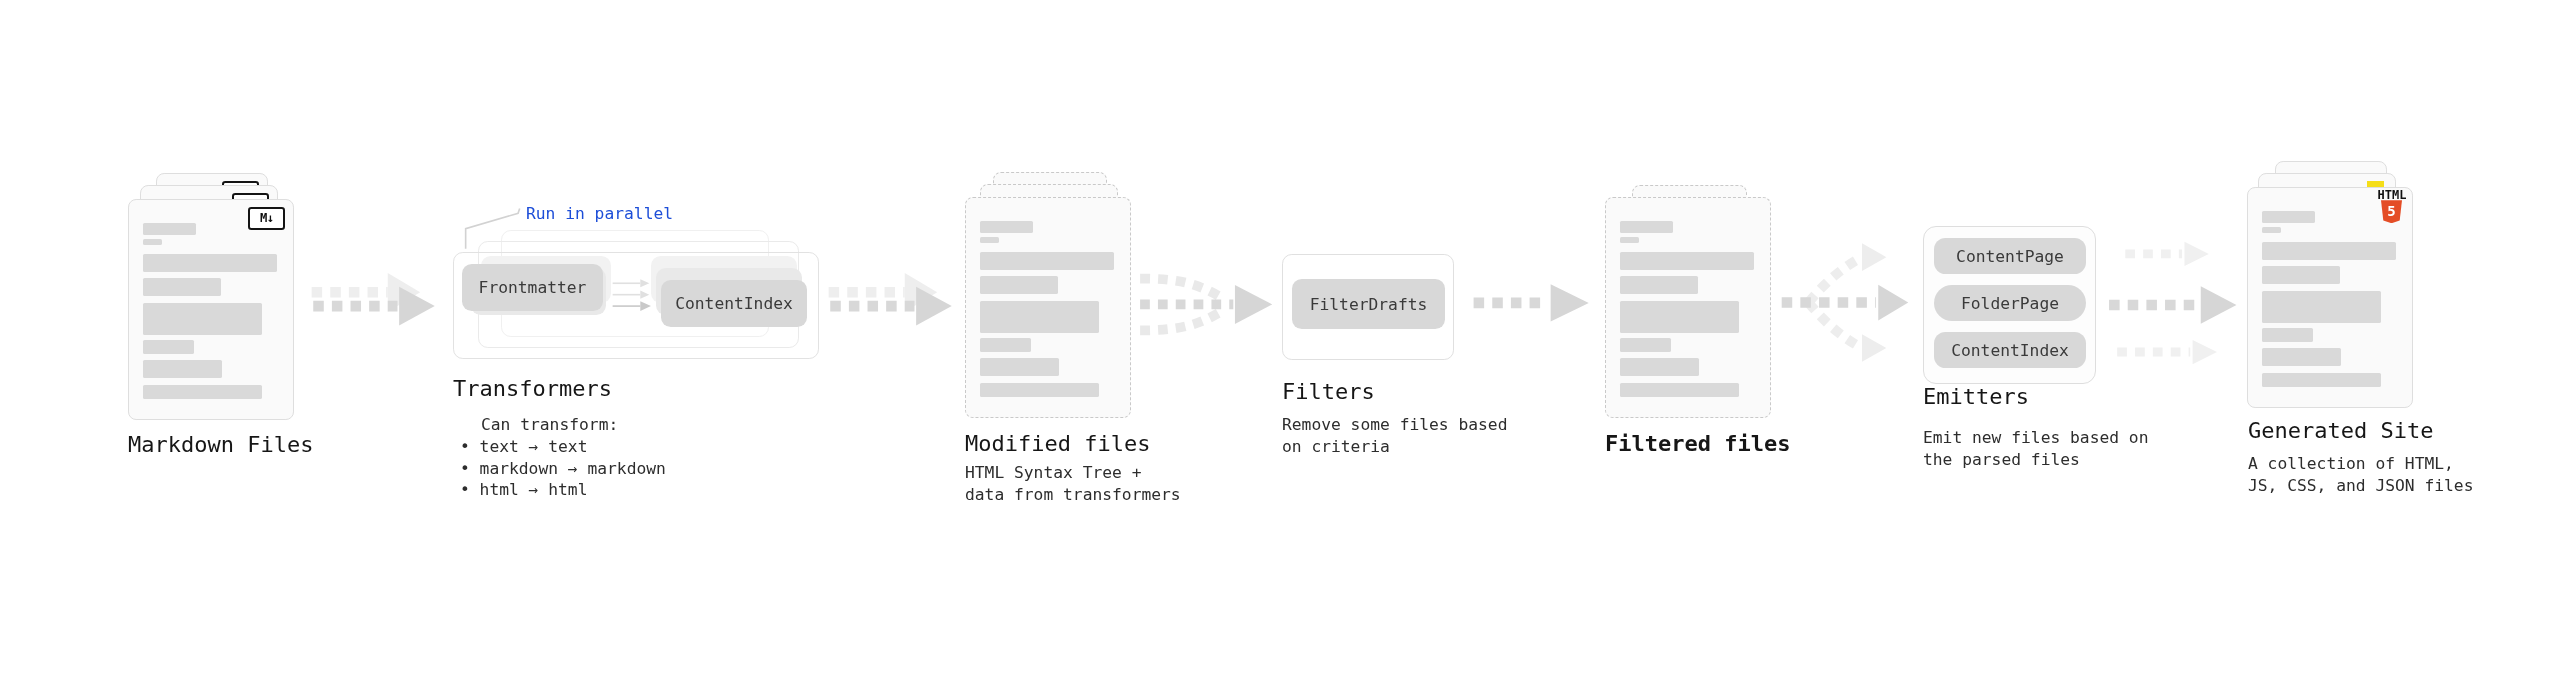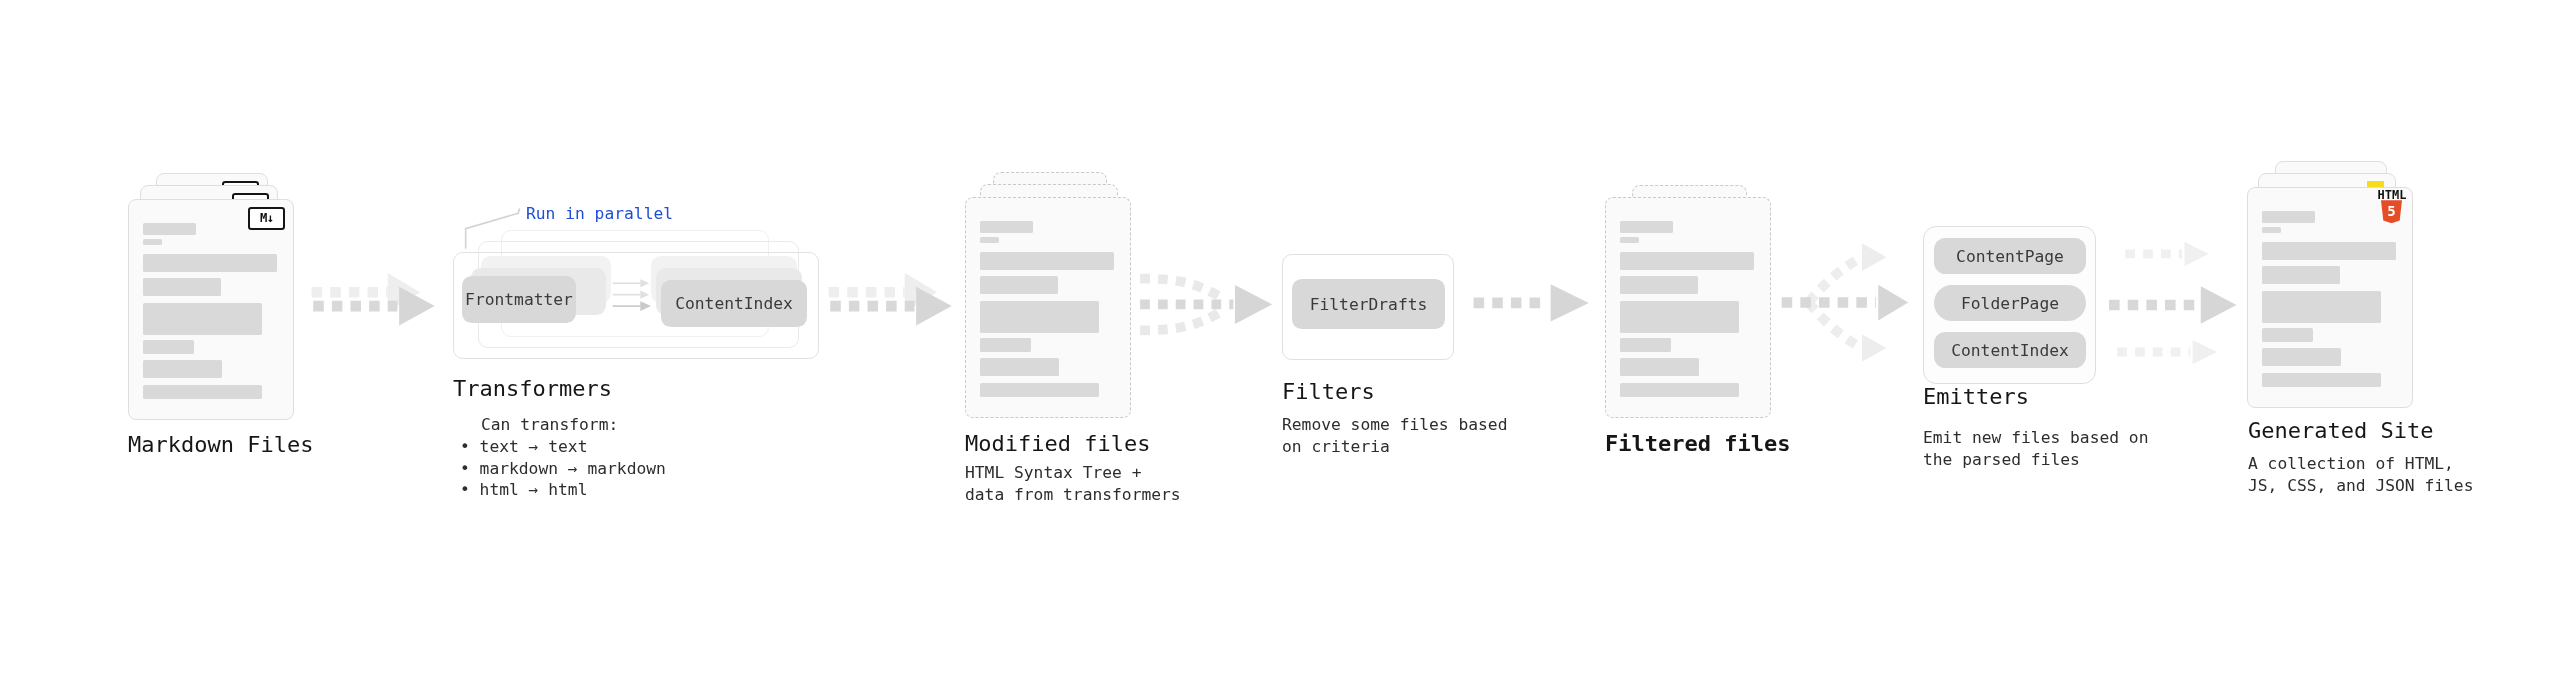--- a/index.html
+++ b/index.html
@@ -88,21 +88,21 @@
       <polyline points="75,8 73,14 8,33 8,58" fill="none" stroke="#d2d2d2" stroke-width="2"></polyline>
     </svg>
     <div class="note" style="left:526px;top:204px;">Run in parallel</div>
 
     <div class="chip g2" style="left:481px;top:256px;width:130px;height:47px;"></div>
     <div class="chip g2" style="left:651px;top:256px;width:146px;height:47px;"></div>
     <div class="chip g1" style="left:471px;top:268px;width:135px;height:47px;"></div>
     <div class="chip g1" style="left:656px;top:268px;width:146px;height:47px;"></div>
 
     <div class="frame" style="left:453px;top:252px;width:366px;height:107px;"></div>
-    <div class="chip" style="left:462px;top:276px;width:114px;height:47px;">Frontmatter</div>
+    <div class="chip" style="left:462px;top:264px;width:141px;height:47px;">Frontmatter</div>
     <div class="chip" style="left:661px;top:280px;width:146px;height:47px;">ContentIndex</div>
 
     <svg class="arrow" style="left:611px;top:275px;" width="44" height="41" viewBox="0 0 54 50">
       <line x1="2" y1="10" x2="36" y2="10" stroke="#e0e0e0" stroke-width="2"></line>
       <polygon points="36,5 36,15 47,10" fill="#e0e0e0"></polygon>
       <line x1="2" y1="24" x2="36" y2="24" stroke="#e0e0e0" stroke-width="2"></line>
       <polygon points="36,19 36,29 47,24" fill="#e0e0e0"></polygon>
       <line x1="2" y1="38" x2="36" y2="38" stroke="#c9c9c9" stroke-width="2"></line>
       <polygon points="36,32 36,44 49,38" fill="#c9c9c9"></polygon>
     </svg>

